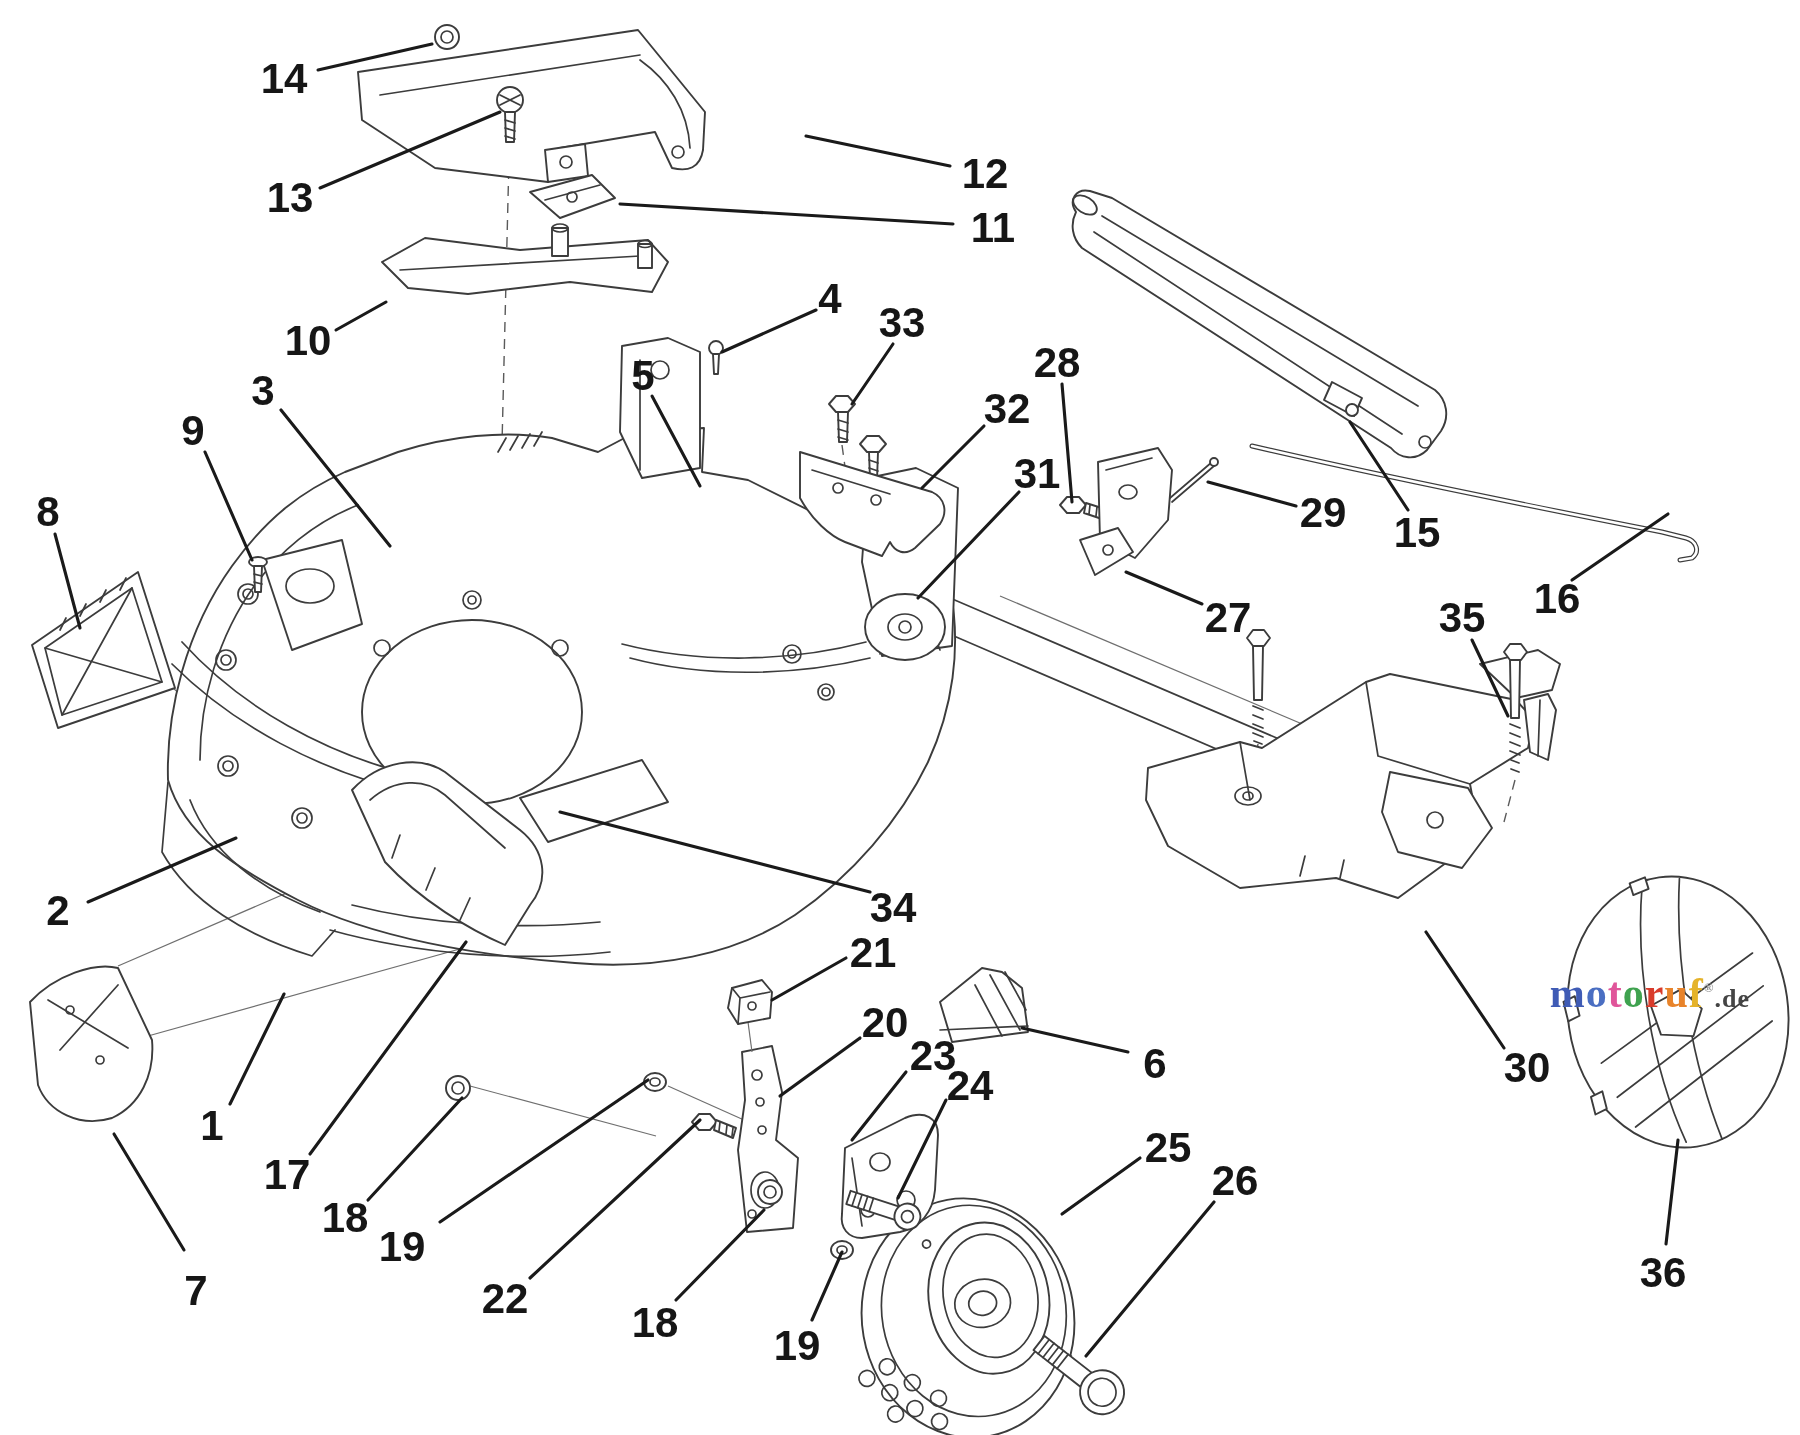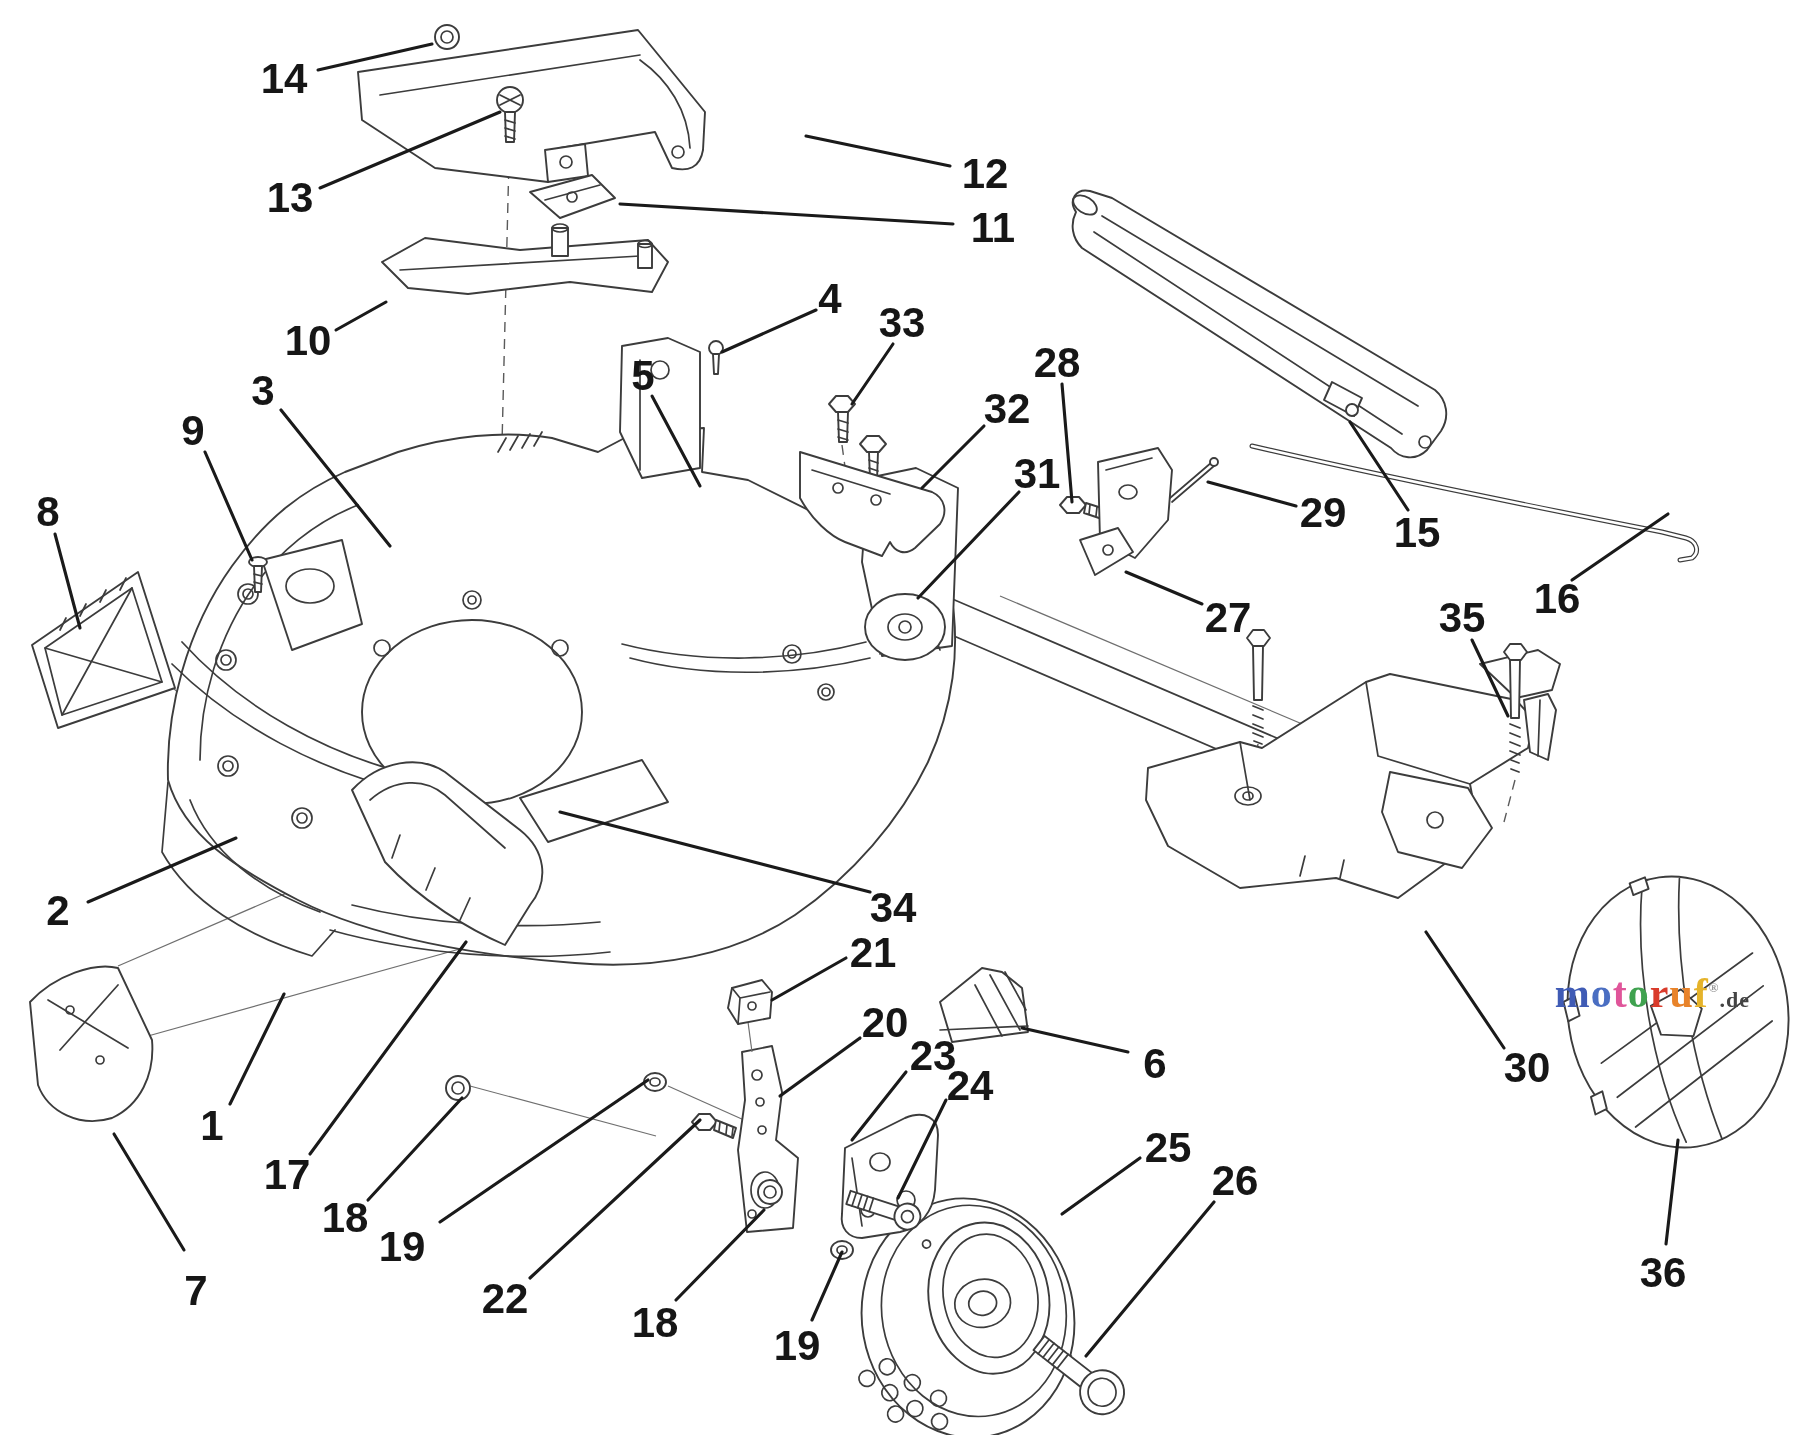--- a/index.html
+++ b/index.html
@@ -10,21 +10,21 @@
   .solid{fill:#ffffff;stroke:#3c3c3c;stroke-width:1.9;stroke-linejoin:round;}
   .thin{fill:none;stroke:#6f6f6f;stroke-width:1.2;}
   .dash{fill:none;stroke:#5a5a5a;stroke-width:1.4;stroke-dasharray:10 7;}
   .rodcore{fill:none;stroke:#ffffff;stroke-width:2.6;stroke-linecap:round;}
   .rodedge{fill:none;stroke:#3c3c3c;stroke-width:5;stroke-linecap:round;}
   
   .callout{font-family:"Liberation Sans",sans-serif;font-size:42px;font-weight:600;fill:#161616;text-anchor:middle;}
   .leader{stroke:#1a1a1a;stroke-width:3.1;stroke-linecap:round;}
   
   .watermark{position:absolute;right:50px;bottom:4px;font-family:"Liberation Serif",serif;font-weight:700;font-size:42px;letter-spacing:1px;line-height:1;}
-  .watermark .suffix{font-size:22px;font-weight:700;}
+  .watermark .suffix{font-size:26px;font-weight:700;}
   .watermark .regmark{font-size:13px;vertical-align:super;color:#999;}
 </style>
 </head>
 <body>
 
 <div class="stage">
 <svg viewBox="0 0 1800 1435" width="1800" height="1435">
 
   <g>
     <path class="dash" d="M 510 118 L 496 688"></path>

